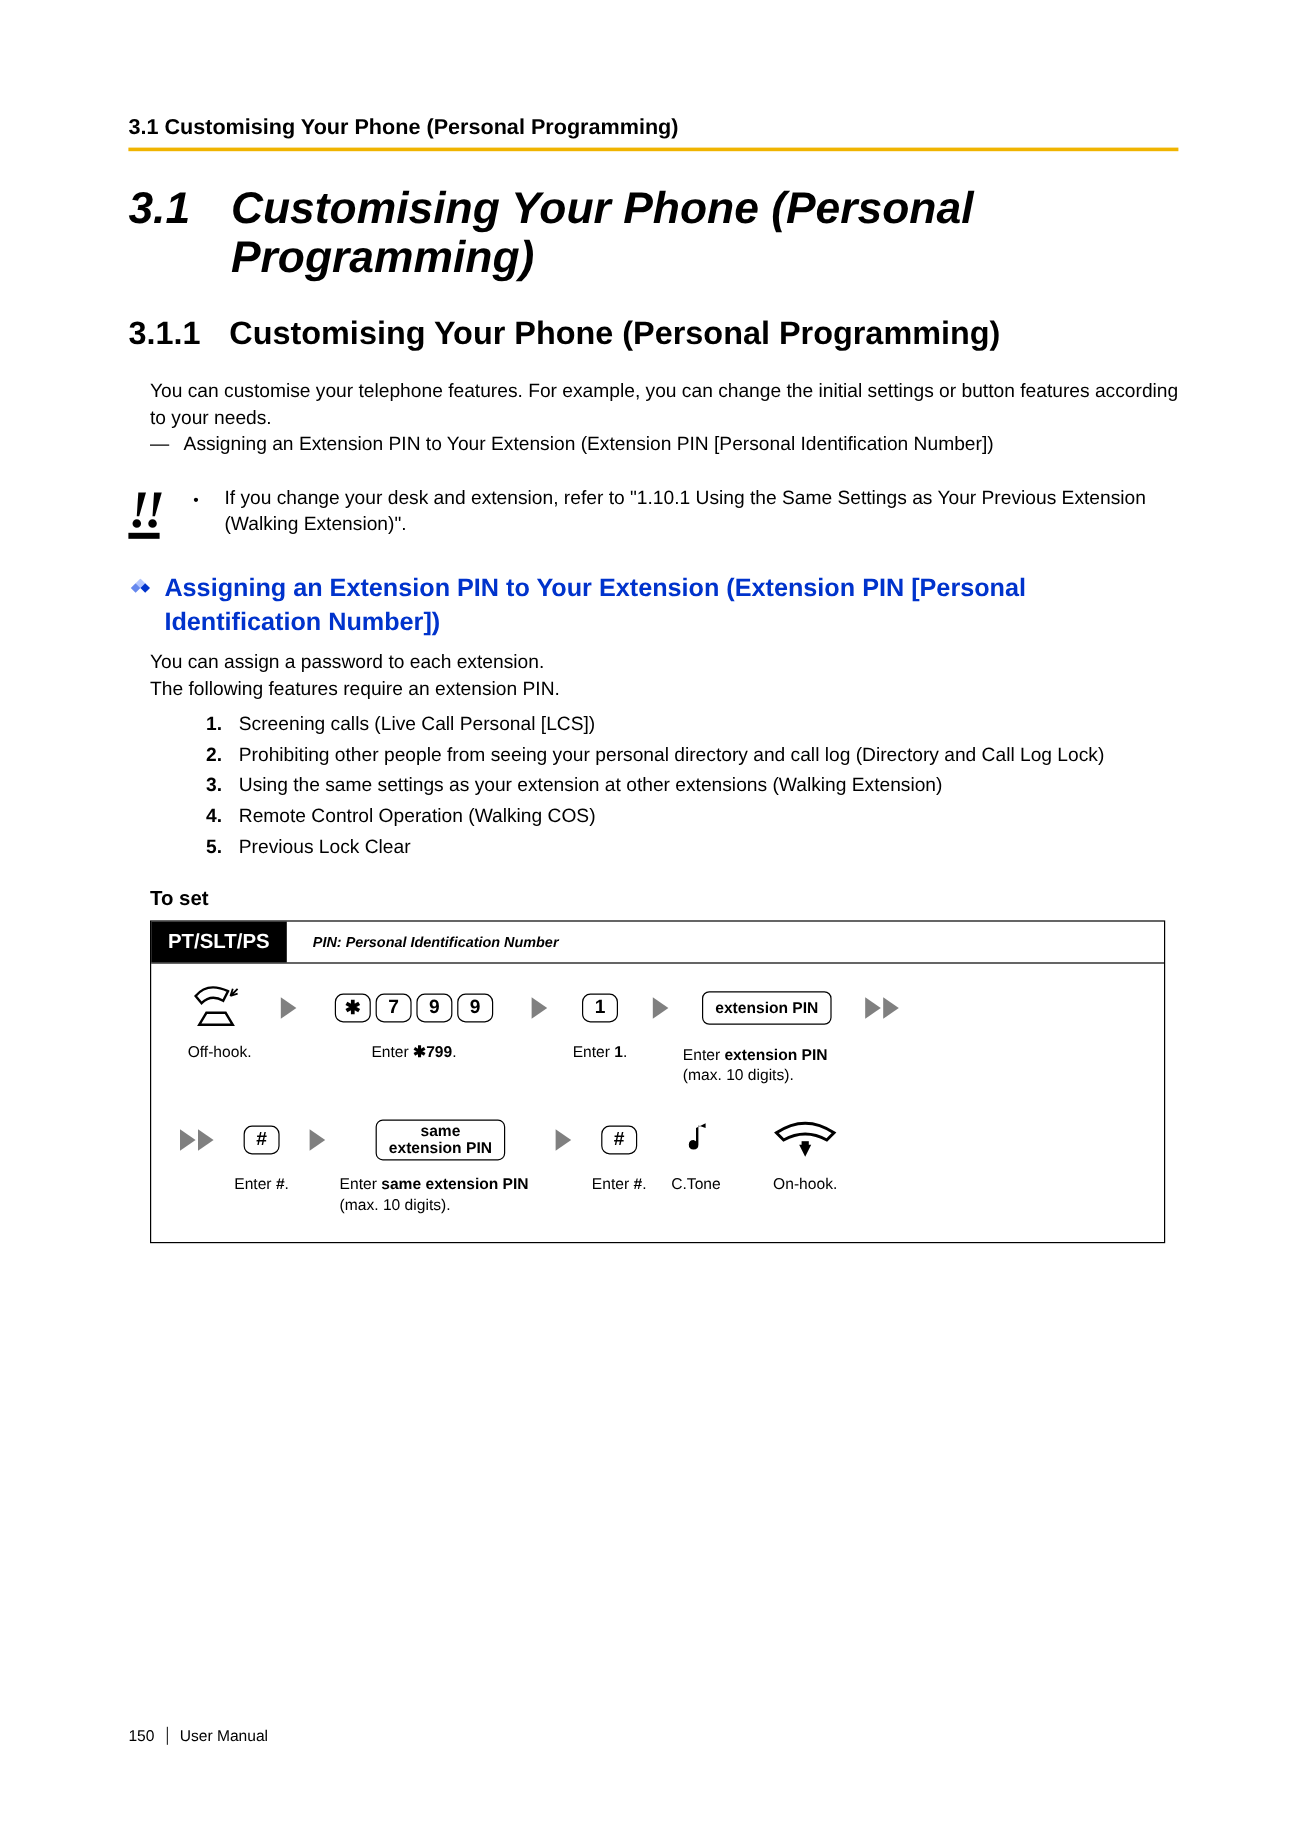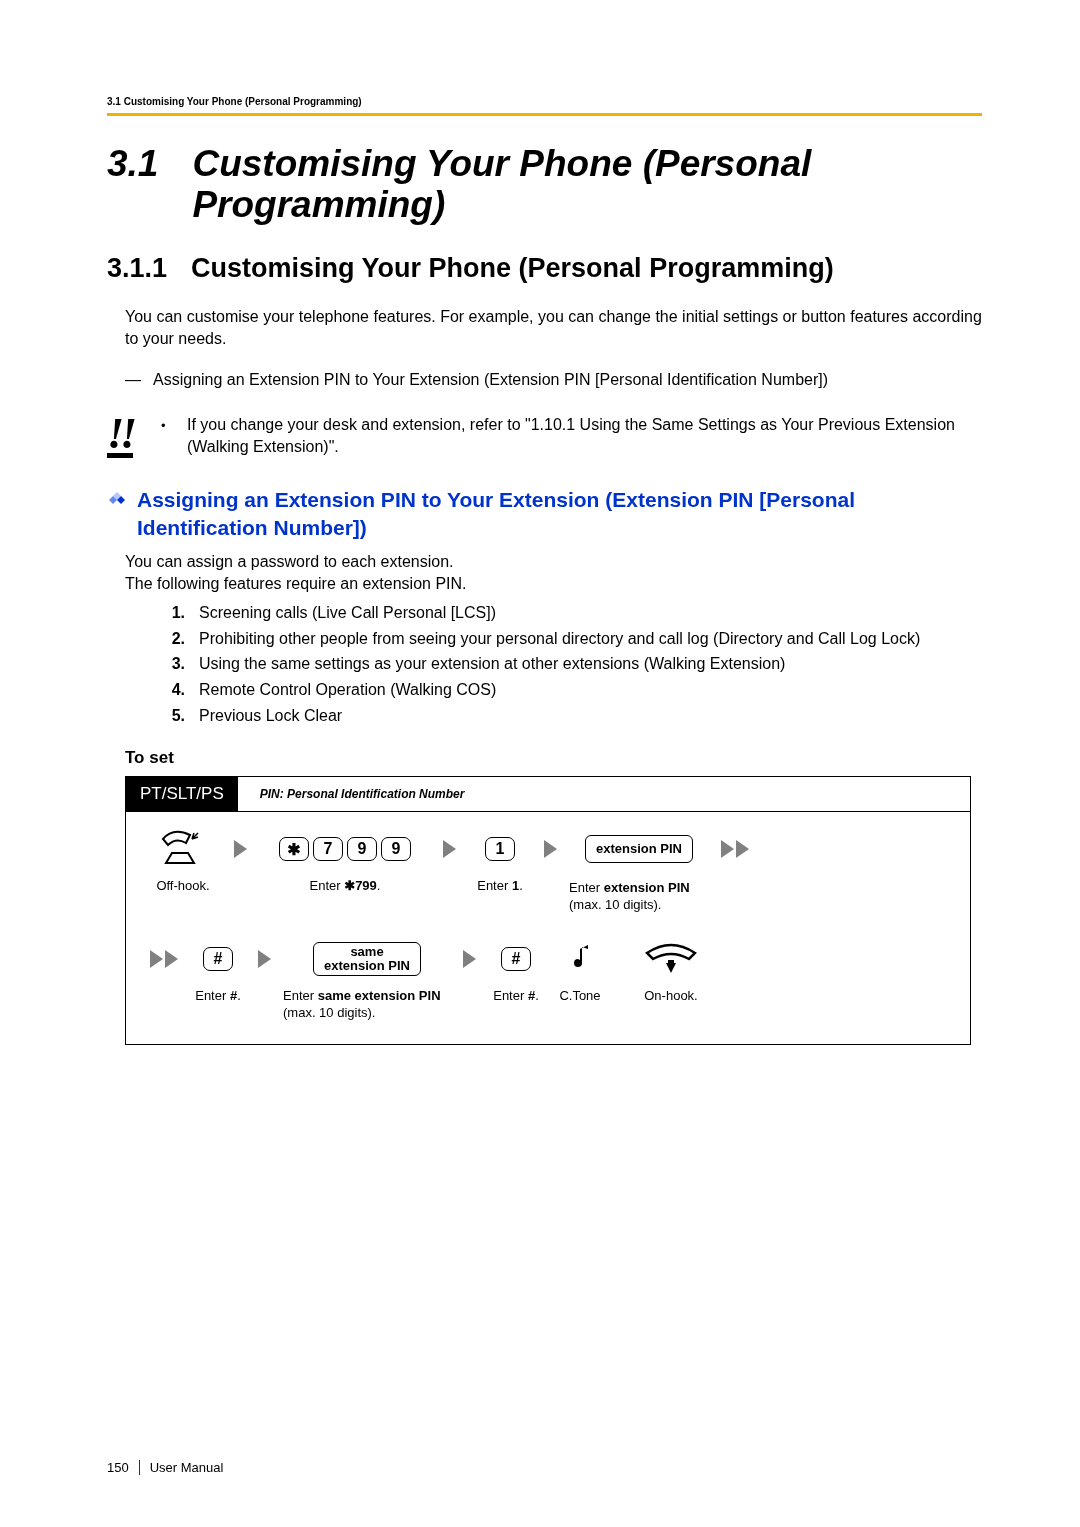--- a/index.html
+++ b/index.html
@@ -10,21 +10,21 @@
     color: #000;
   }
   .page {
     width: 1080px;
     height: 1527px;
     position: relative;
     box-sizing: border-box;
     padding: 96px 98px 70px 107px;
   }
   .running-header {
-    font-size: 10px;
+    font-size: 18px;
     font-weight: bold;
     margin-bottom: 6px;
   }
   .orange-rule {
     height: 3px;
     background: #f0b400;
     margin-bottom: 28px;
   }
   .h1 {
     display: flex;
@@ -56,21 +56,21 @@
   .h2 .title {
     font-size: 27px;
     font-weight: bold;
   }
   .body-text {
     font-size: 16px;
     line-height: 1.35;
   }
   .intro {
     margin-left: 18px;
-    margin-bottom: 19px;
+    margin-bottom: 0;
   }
   .dash-list {
     margin-left: 18px;
     margin-bottom: 24px;
   }
   .dash-list .dash {
     display: flex;
   }
   .dash-list .dash-marker {
     width: 28px;
@@ -157,21 +157,21 @@
   }
   .diagram-header {
     display: flex;
     align-items: center;
     border-bottom: 1px solid #000;
     height: 34px;
   }
   .diagram-header .badge {
     background: #000;
     color: #fff;
-    font-weight: normal;
+    font-weight: bold;
     font-size: 17px;
     padding: 0 14px;
     height: 100%;
     display: flex;
     align-items: center;
   }
   .diagram-header .desc {
     font-style: italic;
     font-weight: bold;
     font-size: 12px;
@@ -248,21 +248,21 @@
     min-height: 22px;
   }
   .icon-box {
     height: 38px;
     display: flex;
     align-items: center;
     justify-content: center;
   }
   .footer {
     position: absolute;
-    bottom: 52px;
+    bottom: 73px;
     left: 107px;
     font-size: 13px;
     display: flex;
     align-items: center;
   }
   .footer .pnum {
     padding-right: 10px;
     border-right: 1px solid #333;
     margin-right: 10px;
   }

